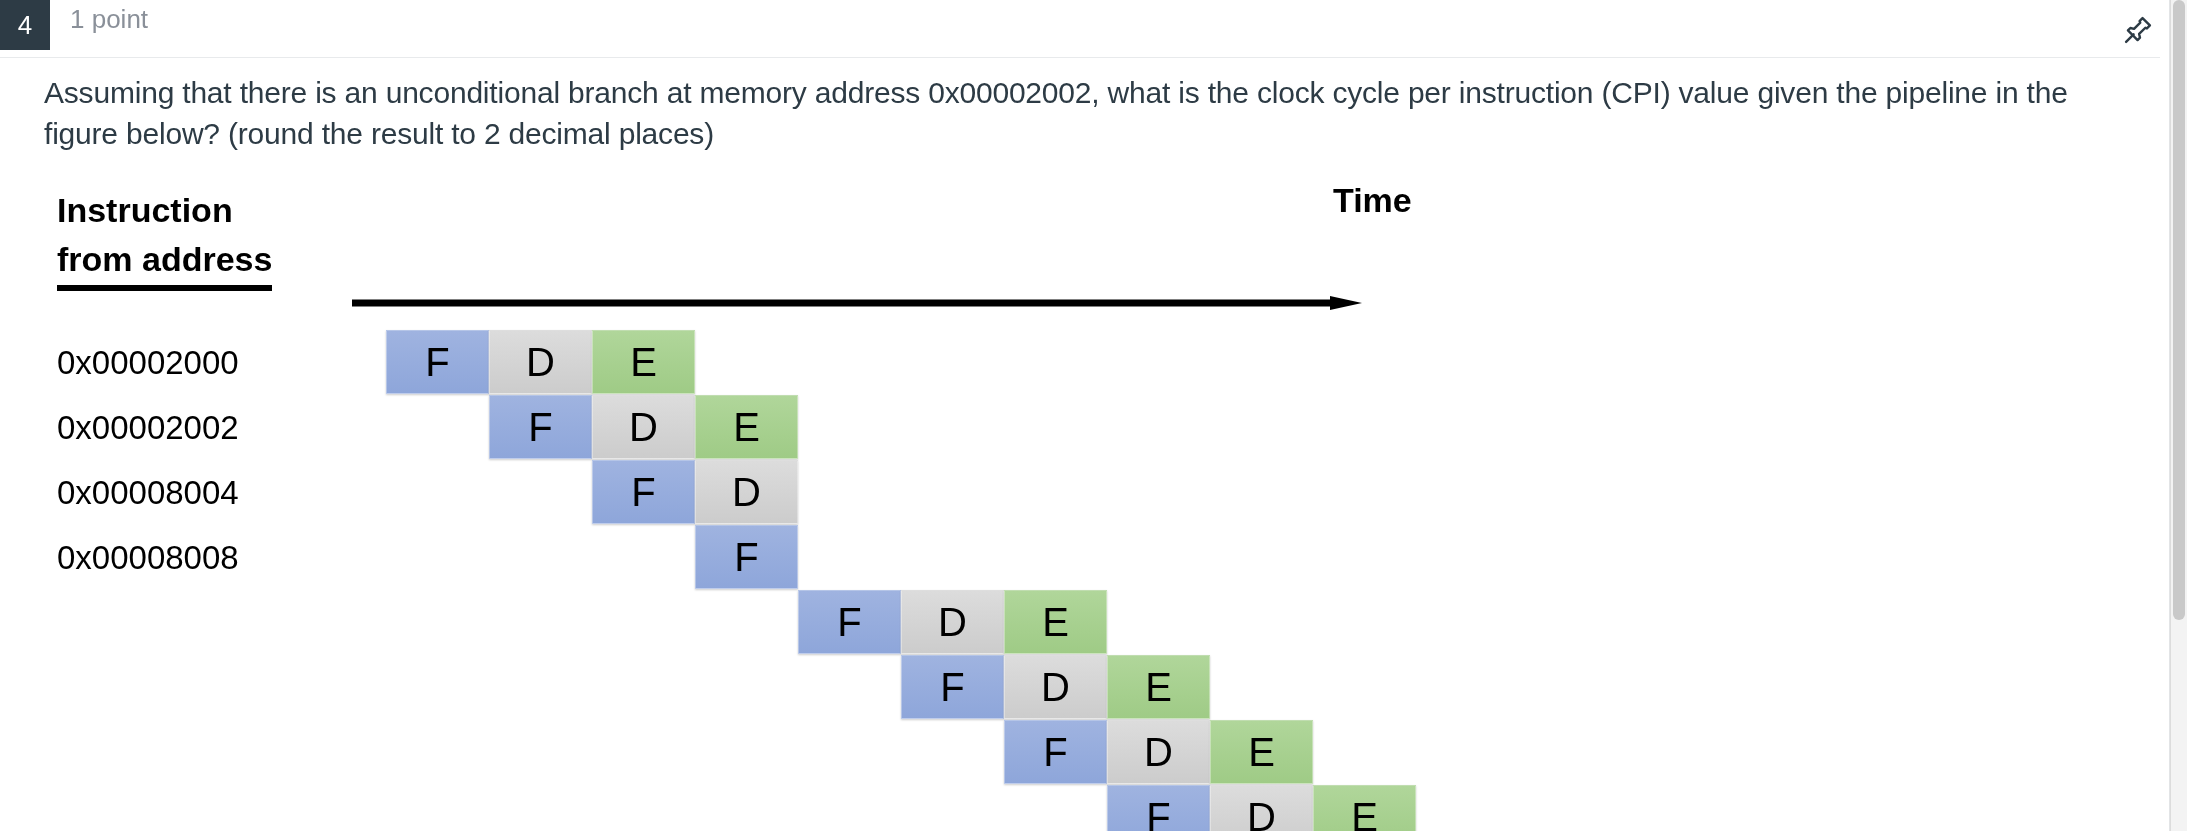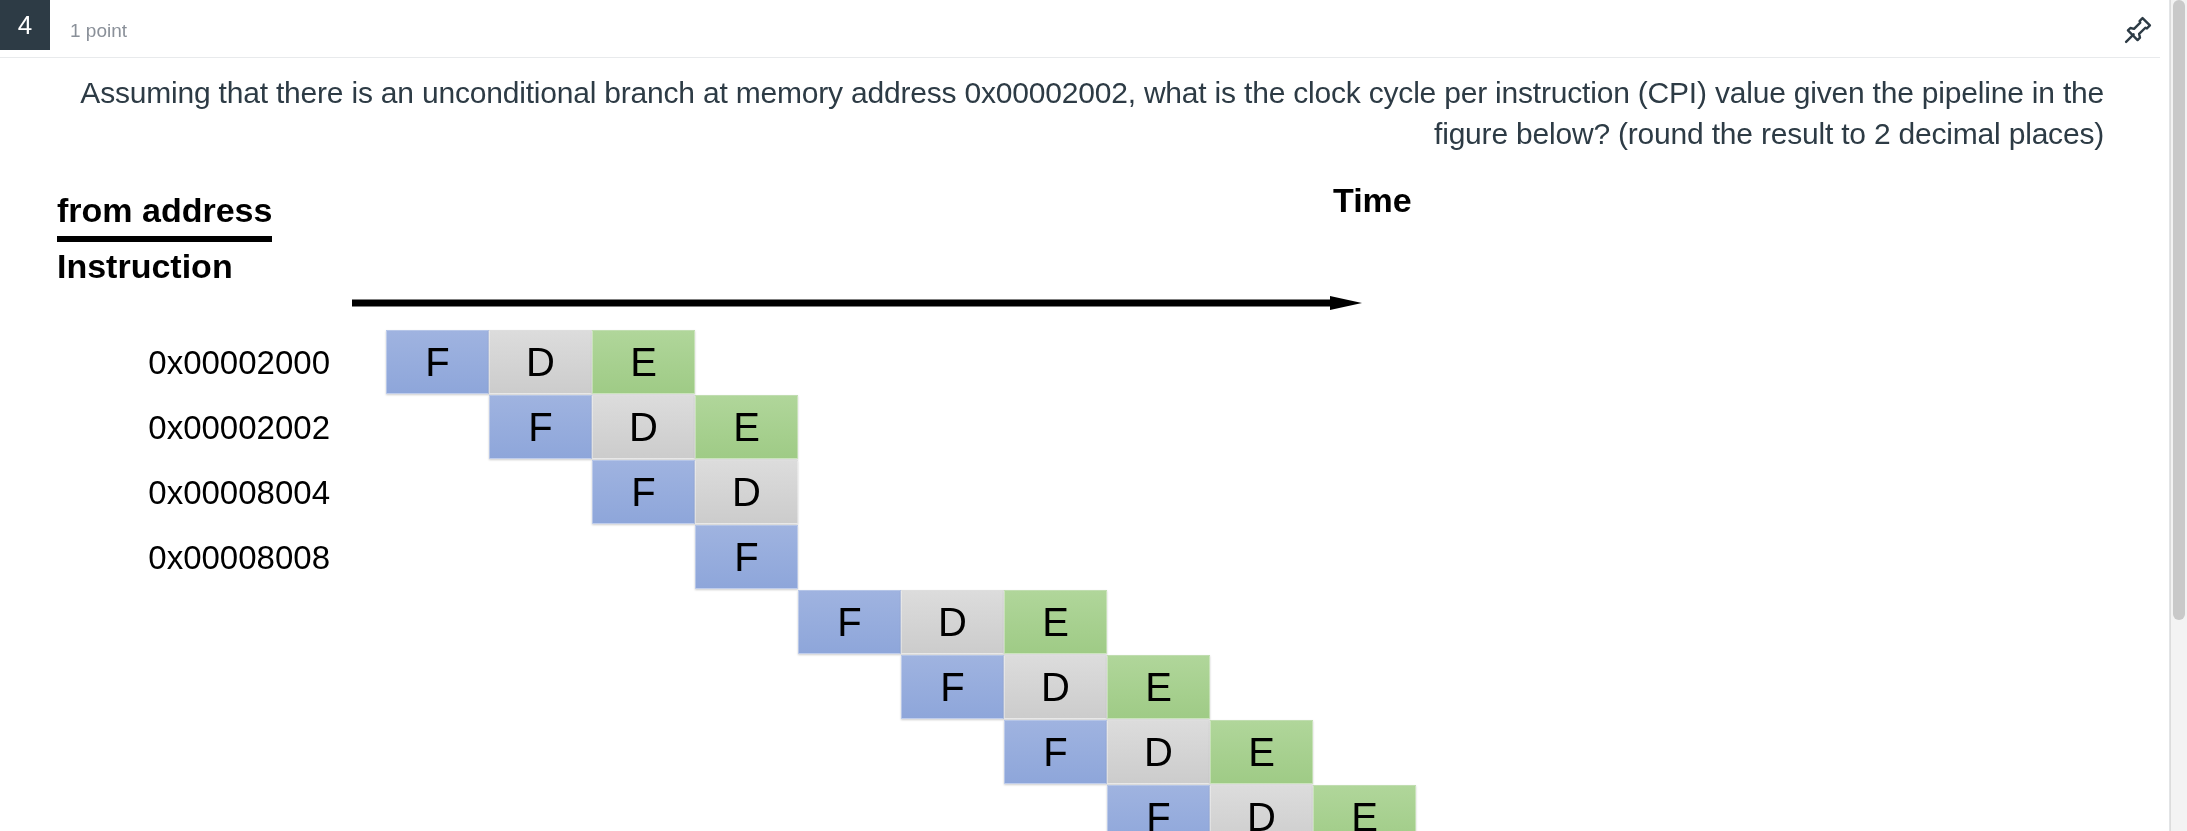--- a/index.html
+++ b/index.html
@@ -26,22 +26,22 @@
     width: 50px; height: 50px;
     background: #2d3b45;
     color: #ffffff;
     font-size: 26px;
     line-height: 50px;
     text-align: center;
     font-family: "Liberation Sans", sans-serif;
   }
   .q-points {
     position: absolute;
-    left: 70px; top: 20px;
-    font-size: 19px;
+    left: 70px; top: 4px;
+    font-size: 26px;
     color: #8a9099;
     font-family: "Liberation Sans", sans-serif;
   }
   .pin-btn {
     position: absolute;
     right: 27px; top: 8px;
     width: 44px; height: 44px;
     display: flex; align-items: center; justify-content: center;
     cursor: pointer;
   }
@@ -58,21 +58,20 @@
   .q-text {
     position: absolute;
     left: 44px;
     top: 72px;
     width: 2060px;
     font-size: 30px;
     line-height: 41px;
     color: #2d3b45;
     font-family: "Liberation Sans", sans-serif;
     letter-spacing: -0.2px;
-    text-align: right;
   }
 
   
   .figure {
     position: absolute;
     left: 0;
     top: 178px;
     width: 1500px;
     height: 650px;
   }
@@ -114,21 +113,21 @@
     position: absolute;
     left: 0;
     top: 152px;
     width: 330px;
   }
   .addr-item {
     height: 65px;
     line-height: 65px;
     font-size: 33px;
     color: #000;
-    text-align: right;
+    text-align: left;
     padding-left: 57px;
     font-family: "Liberation Sans", sans-serif;
     white-space: nowrap;
   }
 
   
   .grid {
     position: absolute;
     left: 386px;
     top: 152px;
@@ -191,22 +190,22 @@
     </svg>
   </div>
 </div>
 <div class="header-rule"></div>
 
 <div class="q-text">Assuming that there is an unconditional branch at memory address 0x00002002, what is the clock cycle per instruction (CPI) value given the pipeline in the figure below? (round the result to 2 decimal places)</div>
 
 <div class="figure">
 
   <div class="fig-title">
+    <div>Instruction</div>
     <div><span class="line2">from address</span></div>
-    <div>Instruction</div>
   </div>
 
   <div class="time-label">Time</div>
 
   <svg class="time-axis" viewBox="0 0 1010 14">
     <line x1="0" y1="7" x2="982" y2="7" stroke="#000" stroke-width="7"></line>
     <polygon points="978,0 1010,7 978,14" fill="#000"></polygon>
   </svg>
 
   <div class="addr-col">

